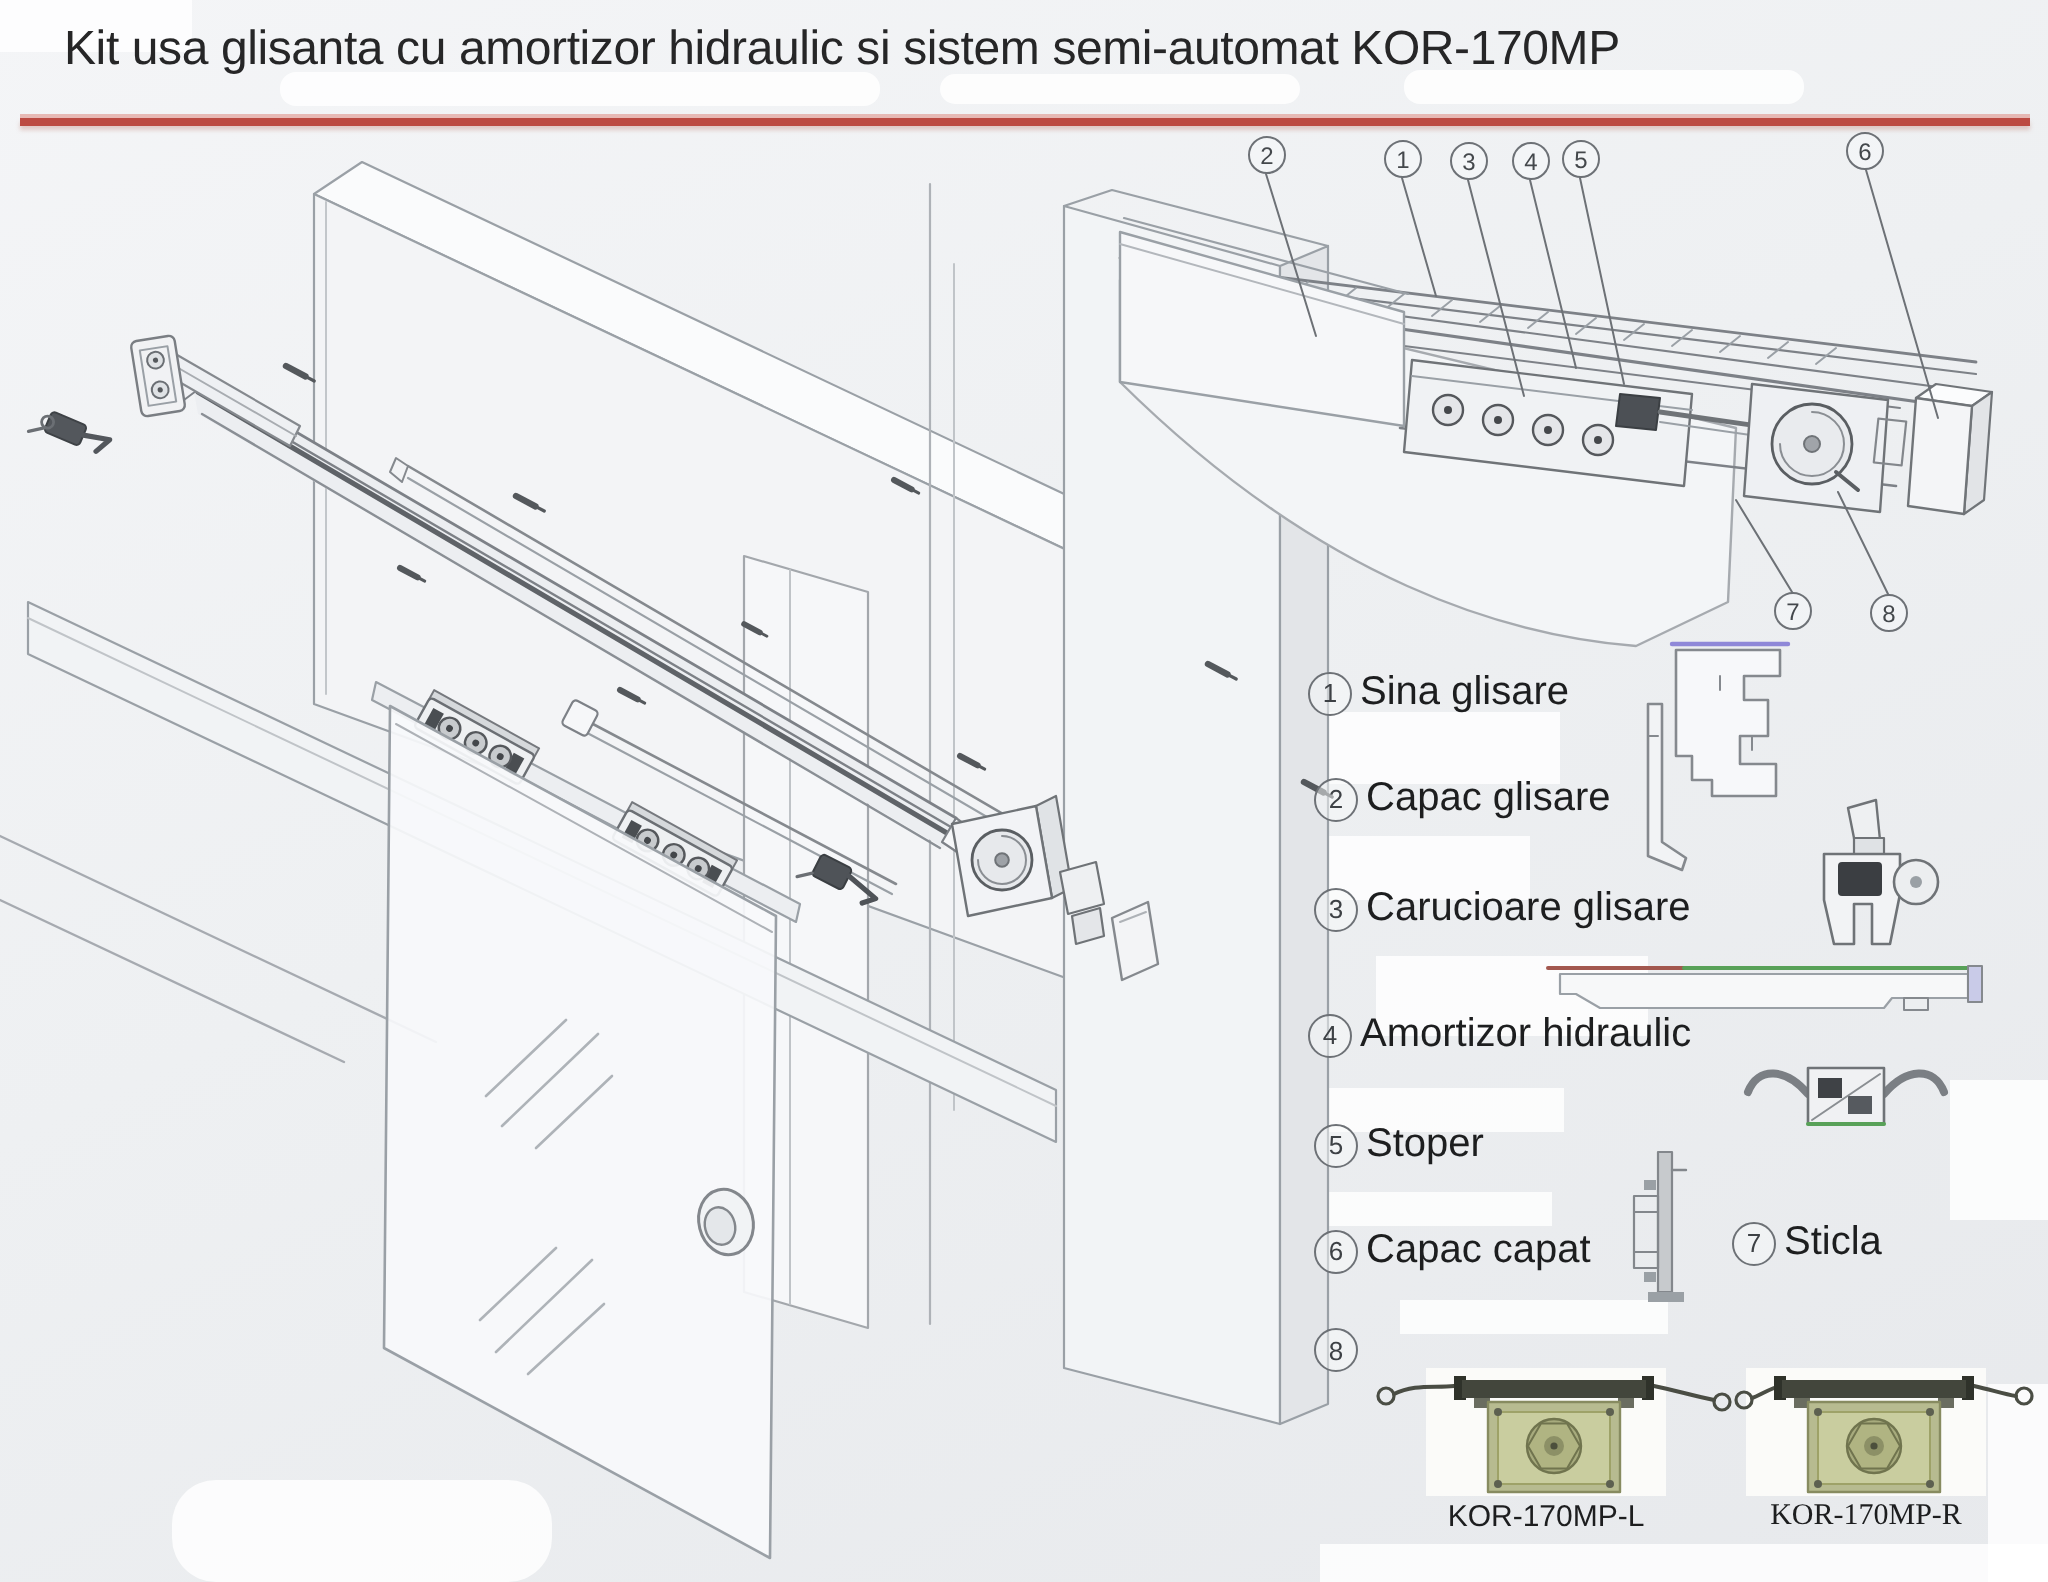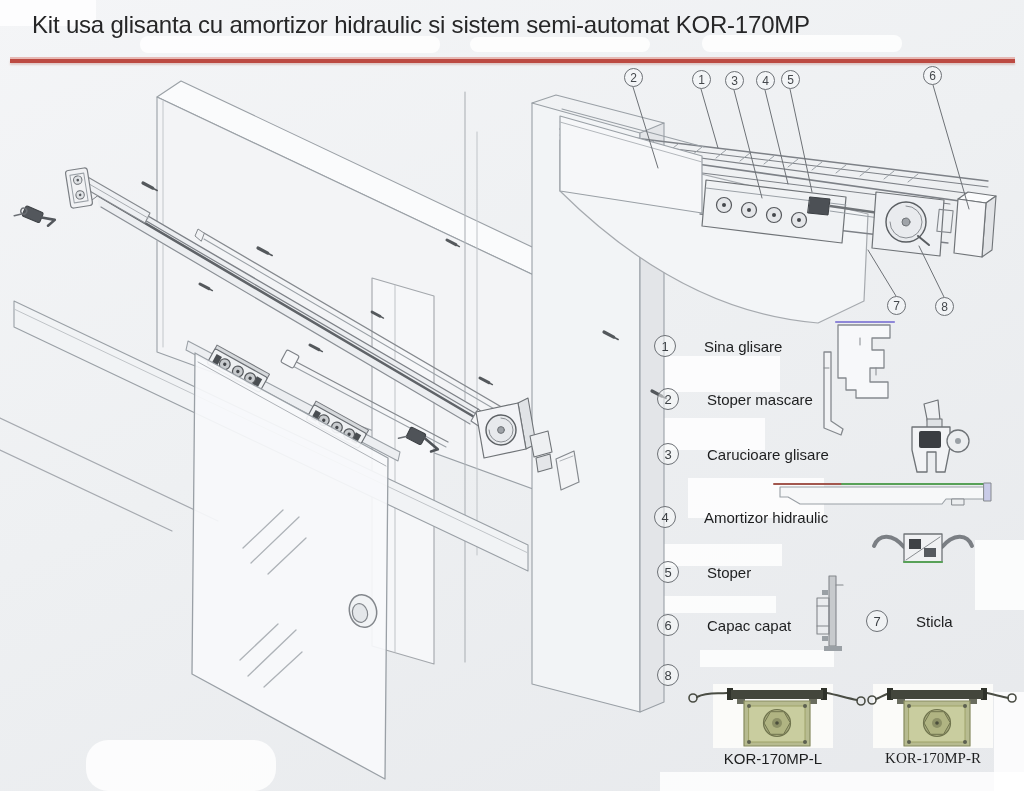--- a/index.html
+++ b/index.html
@@ -22,21 +22,21 @@
     position:absolute;width:19px;height:19px;border:1.4px solid #6d7176;border-radius:50%;
     display:flex;align-items:center;justify-content:center;
     font-size:12px;color:#44484c;background:rgba(246,247,249,.55);box-sizing:border-box;
   }
   .legend-row{position:absolute;display:flex;align-items:center;}
   .legend-num{
     width:22px;height:22px;border:1.5px solid #6d7176;border-radius:50%;flex:0 0 22px;
     display:flex;align-items:center;justify-content:center;
     font-size:13px;color:#3d4145;background:rgba(248,249,250,.5);box-sizing:border-box;
   }
-  .legend-label{margin-left:28px;font-size:15px;color:#1d1e1f;white-space:nowrap;}
+  .legend-label{margin-left:4px;font-size:20px;color:#1d1e1f;white-space:nowrap;}
   .product-label{
     position:absolute;width:160px;text-align:center;font-size:15px;color:#1d1e1f;white-space:nowrap;
   }
 </style>
 </head>
 <body>
 
 <div id="canvas">
 
   <div class="patch" style="left:0;top:0;width:96px;height:26px;"></div>
@@ -427,21 +427,21 @@
   <div class="callout" style="left:935px;top:297px;">
       <span>8</span>
     </div>
 
   <div class="legend-row" style="left:654px;top:335px;">
     <span class="legend-num">1</span>
     <span class="legend-label">Sina glisare</span>
   </div>
   <div class="legend-row" style="left:657px;top:388px;">
     <span class="legend-num">2</span>
-    <span class="legend-label">Stoper mascare</span>
+    <span class="legend-label">Capac glisare</span>
   </div>
   <div class="legend-row" style="left:657px;top:443px;">
     <span class="legend-num">3</span>
     <span class="legend-label">Carucioare glisare</span>
   </div>
   <div class="legend-row" style="left:654px;top:506px;">
     <span class="legend-num">4</span>
     <span class="legend-label">Amortizor hidraulic</span>
   </div>
   <div class="legend-row" style="left:657px;top:561px;">

